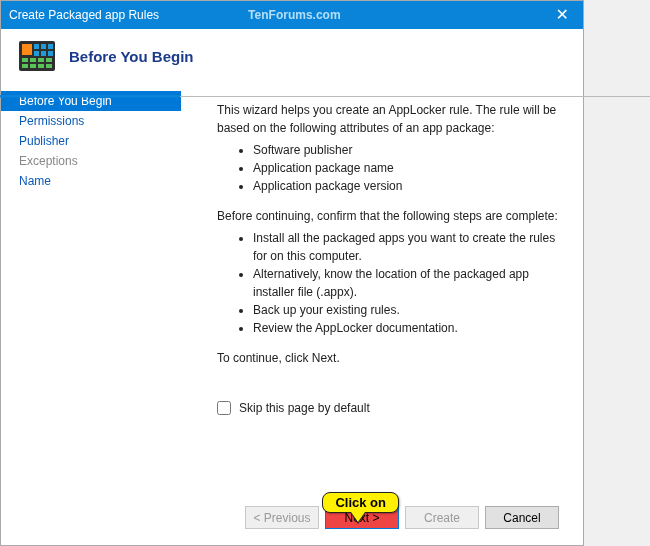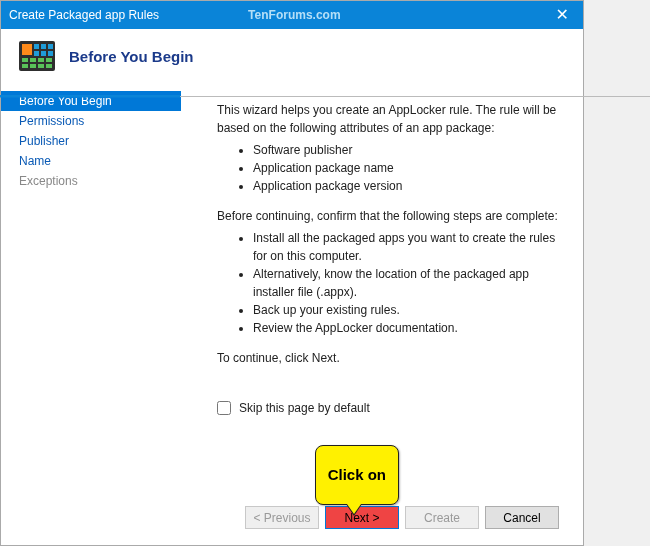--- a/index.html
+++ b/index.html
@@ -138,27 +138,27 @@
     background: #efefef;
     border-color: #c8c8c8;
     cursor: default;
   }
   .btn.default {
     border: 1px solid #0078d7;
     background: #ef4444;
   }
   .callout {
     position: absolute;
-    bottom: 28px;
+    bottom: 20px;
     right: 160px;
     background: #fff100;
     border: 1px solid #222;
     border-radius: 8px;
-    padding: 18px 12px;
-    font-size: 15px;
+    padding: 0 12px;
+    font-size: 13px;
     font-weight: 600;
     color: #000;
     box-shadow: 1px 1px 2px rgba(0,0,0,0.3);
     z-index: 10;
   }
   .callout::after {
     content: "";
     position: absolute;
     bottom: -10px;
     left: 50%;
@@ -217,22 +217,22 @@
     <line x1="0" y1="1.5" x2="650" y2="1.5" stroke="#bbb" stroke-width="1"></line>
     <line x1="0" y1="1" x2="180" y2="1" stroke="#0a84d8" stroke-width="3"></line>
   </svg>
 
   <div class="body">
 
     <div class="nav">
       <div class="nav-item active">Before You Begin</div>
       <div class="nav-item">Permissions</div>
       <div class="nav-item">Publisher</div>
+      <div class="nav-item disabled">Exceptions</div>
       <div class="nav-item">Name</div>
-      <div class="nav-item disabled">Exceptions</div>
     </div>
 
     <div class="content">
       <p>This wizard helps you create an AppLocker rule. The rule will be based on the following attributes of an app package:</p>
       <ul>
         <li>Software publisher</li>
         <li>Application package name</li>
         <li>Application package version</li>
       </ul>
       <p>Before continuing, confirm that the following steps are complete:</p>

